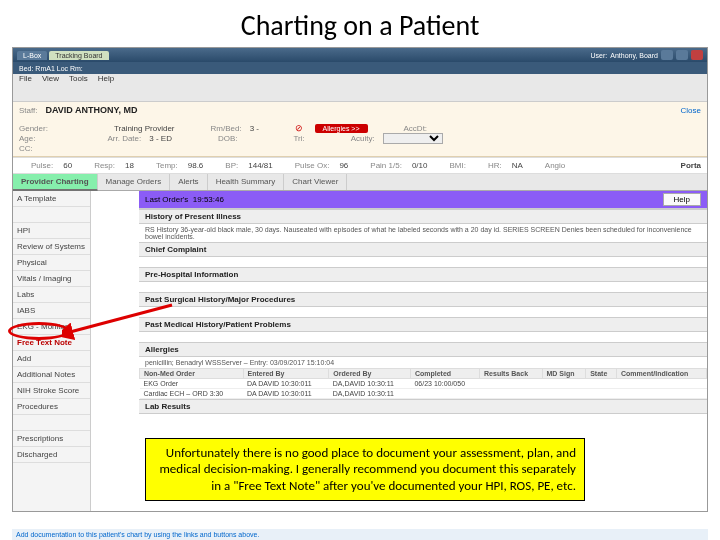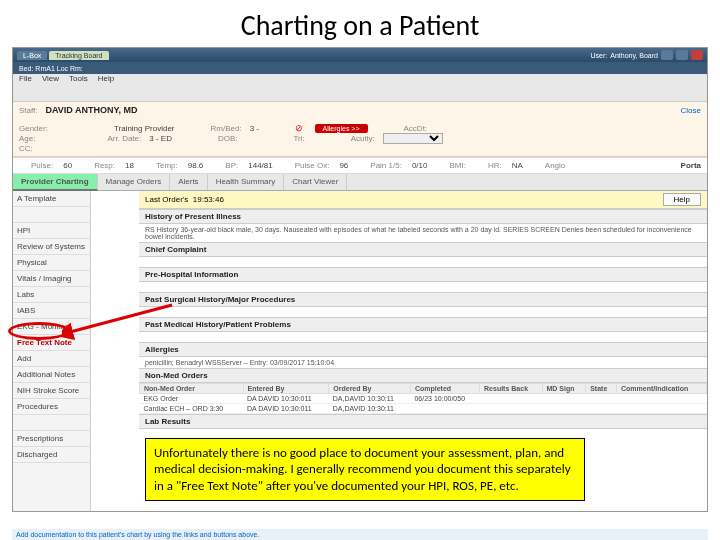--- a/index.html
+++ b/index.html
@@ -35,36 +35,36 @@
   .tabstrip { background: #e8e8e8; display: flex; border-bottom: 1px solid #aaa; font-size: 8px; }
   .tabstrip .t { padding: 3px 8px; border-right: 1px solid #ccc; color: #555; cursor: pointer; }
   .tabstrip .t.active { background: #86efac; font-weight: bold; border-bottom: 2px solid #737373; margin-bottom: -1px; }
   
   .workarea { display: flex; height: 320px; gap: 48px; }
   .sidebar { width: 78px; background: #f4f4f4; border-right: 1px solid #ccc; font-size: 8px; }
   .sidebar .item { padding: 3px 4px; border-bottom: 1px solid #ddd; color: #444; cursor: pointer; }
   .sidebar .item.hl { color: #b00; font-weight: bold; }
   
   .main { flex: 1; background: #fff; overflow-y: auto; position: relative; }
-  .subhead { background: #fef9c3; padding: 2px 6px; display: flex; align-items: center; border-bottom: 1px solid #ccc; font-size: 8px; }
+  .subhead { background: #8b5cf6; padding: 2px 6px; display: flex; align-items: center; border-bottom: 1px solid #ccc; font-size: 8px; }
   .subhead .help { margin-left: auto; border: 1px solid #aaa; padding: 1px 10px; background: #fafafa; }
   
   .section-hdr { background: #eee; font-weight: bold; font-size: 8px; padding: 2px 6px; border-top: 1px solid #ccc; border-bottom: 1px solid #ccc; color: #222; }
   .section-body { font-size: 7px; color: #555; padding: 2px 6px; min-height: 10px; }
   
   .ordtbl { width: 100%; font-size: 7px; border-collapse: collapse; }
   .ordtbl th { background: #eee; text-align: left; padding: 1px 4px; border: 1px solid #ddd; color: #555; font-weight: bold; }
   .ordtbl td { padding: 1px 4px; border-bottom: 1px solid #eee; color: #444; }
   
   .footer-msg { position: absolute; bottom: 0; left: 12px; right: 12px; font-size: 7px; color: #06c; background: #e8f0f8; padding: 2px 4px; }
   
   .red-circle { position: absolute; border: 3px solid #d00; border-radius: 50%/50%; width: 62px; height: 18px; left: 8px; top: 322px; pointer-events: none; z-index: 5; }
   .red-arrow { position: absolute; left: 62px; top: 300px; width: 120px; height: 40px; pointer-events: none; z-index: 5; }
   
-  .callout { position: absolute; left: 145px; top: 438px; width: 440px; background: #ffff00; border: 1px solid #000; padding: 6px 8px; font-family: Calibri, sans-serif; font-size: 13px; line-height: 1.25; text-align: left; z-index: 10; }
+  .callout { position: absolute; left: 145px; top: 438px; width: 440px; background: #ffff00; border: 1px solid #000; padding: 6px 8px; font-family: Calibri, sans-serif; font-size: 13px; line-height: 1.25; text-align: right; z-index: 10; }
 </style>
 </head>
 <body>
 
 <div class="slide-title">Charting on a Patient</div>
 
 <div class="app">
 
   <div class="titlebar">
     <div class="tabs">
@@ -195,21 +195,20 @@
 
       <div class="section-hdr">Past Surgical History/Major Procedures</div>
       <div class="section-body"></div>
 
       <div class="section-hdr">Past Medical History/Patient Problems</div>
       <div class="section-body"></div>
 
       <div class="section-hdr">Allergies</div>
       <div class="section-body">penicillin; Benadryl WSSServer – Entry: 03/09/2017 15:10:04</div>
 
-      <div class="section-hdr">Non-Med Orders</div>
       <table class="ordtbl">
         <thead>
             <tr id="ordhdrs">
               <th>Non-Med Order</th>
               <th>Entered By</th>
               <th>Ordered By</th>
               <th>Completed</th>
               <th>Results Back</th>
               <th>MD Sign</th>
               <th>State</th>

